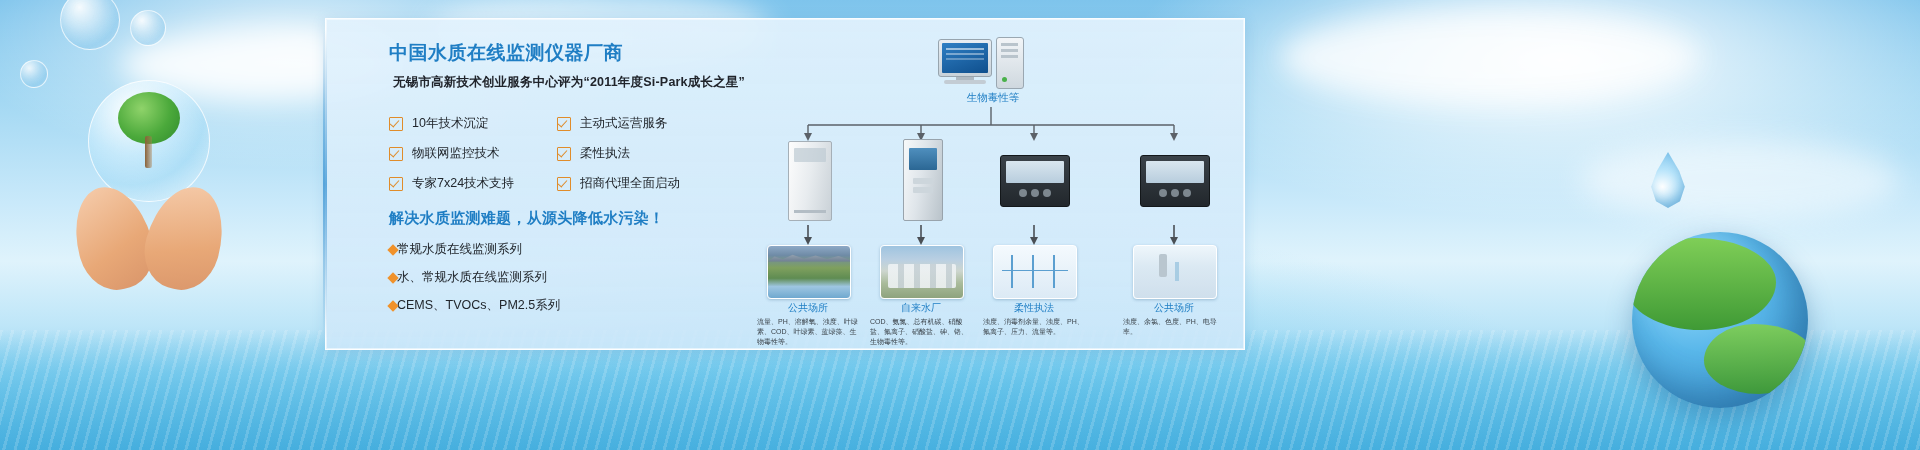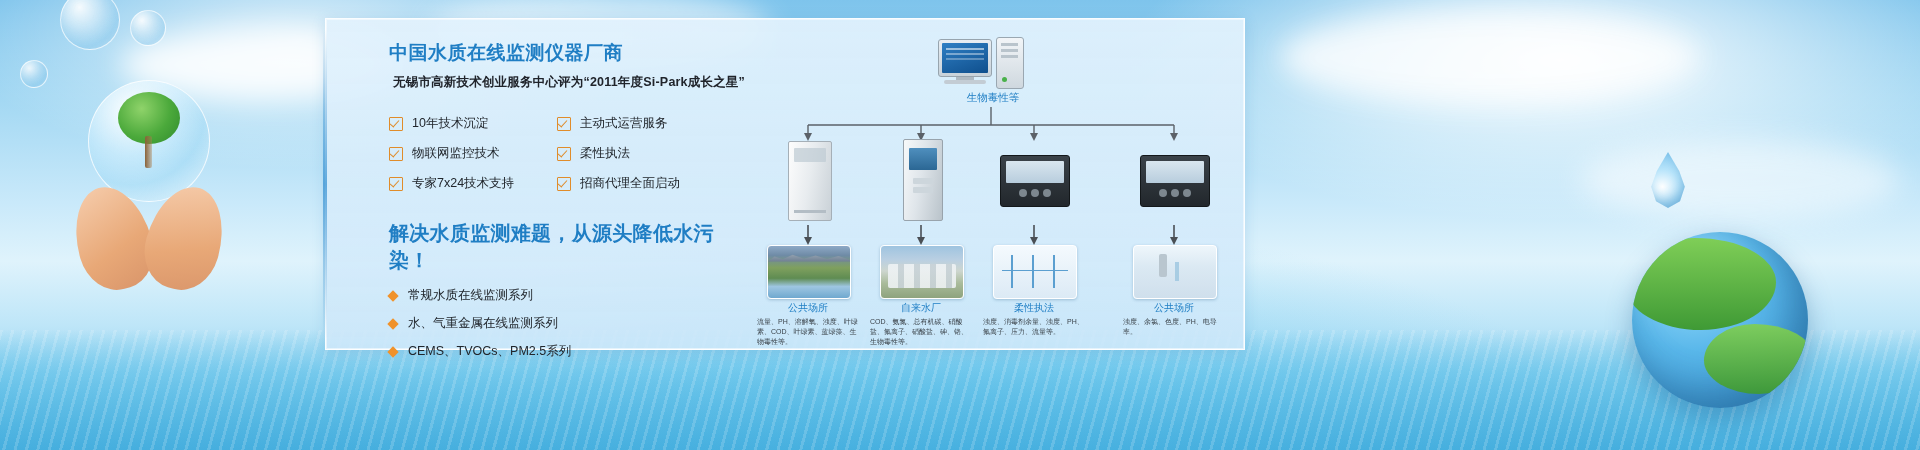--- a/index.html
+++ b/index.html
@@ -58,23 +58,23 @@
   
   #leftcol{position:absolute;left:63px;top:22px;width:360px;}
   .h1{color:#1f7ec4;font-size:19px;font-weight:bold;letter-spacing:.5px;line-height:24px;}
   .sub{color:#20242b;font-size:12.5px;font-weight:bold;margin-top:9px;line-height:17px;letter-spacing:.2px;text-align:center;}
   .checklist{margin-top:24px;display:grid;grid-template-columns:168px 168px;row-gap:13px;}
   .chk{display:flex;align-items:center;gap:9px;}
   .chkbox{width:12px;height:12px;border:1.6px solid #e08c2a;border-radius:1px;position:relative;flex:0 0 auto;background:transparent;}
   .chkbox:after{content:"";position:absolute;left:1.5px;top:0px;width:4px;height:8px;
     border:solid #e08c2a;border-width:0 1.8px 1.8px 0;transform:rotate(42deg);}
   .chk span{font-size:12.5px;color:#21262c;white-space:nowrap;}
-  .h2{color:#1f7ec4;font-size:20px;font-weight:bold;margin-top:28px;letter-spacing:.3px;}
+  .h2{color:#1f7ec4;font-size:15px;font-weight:bold;margin-top:17px;letter-spacing:.3px;}
   .bullets{margin-top:13px;display:flex;flex-direction:column;gap:11px;}
-  .bul{display:flex;align-items:center;gap:11px;}
+  .bul{display:flex;align-items:center;}
   .dia{width:8px;height:8px;background:#f0922b;transform:rotate(45deg);flex:0 0 auto;}
   .bul span{font-size:12.5px;color:#21262c;white-space:nowrap;}
 
   
   #diagram{position:absolute;left:440px;top:14px;width:450px;height:306px;}
   .srv-wrap{position:absolute;left:172px;top:4px;width:106px;height:52px;}
   .monitor{position:absolute;left:0;top:2px;width:54px;height:38px;
     background:linear-gradient(180deg,#e9eef3,#c8d2da);border:1px solid #97a4ae;border-radius:3px;padding:3px;box-sizing:border-box;}
   .screen{width:100%;height:100%;background:linear-gradient(160deg,#2f7fc4,#0f4f8d);border-radius:1px;position:relative;overflow:hidden;}
   .screen:after{content:"";position:absolute;left:4px;top:5px;right:4px;height:2px;background:rgba(255,255,255,.55);
@@ -193,21 +193,21 @@
 
     <div class="h2">解决水质监测难题，从源头降低水污染！</div>
 
     <div class="bullets">
       <div class="bul">
         <span class="dia"></span>
         <span>常规水质在线监测系列</span>
       </div>
       <div class="bul">
         <span class="dia"></span>
-        <span>水、气重金属在线监测系列</span>
+        <span>水、常规水质在线监测系列</span>
       </div>
       <div class="bul">
         <span class="dia"></span>
         <span>CEMS、TVOCs、PM2.5系列</span>
       </div>
     </div>
   </div>
 
   <div id="diagram">
 

